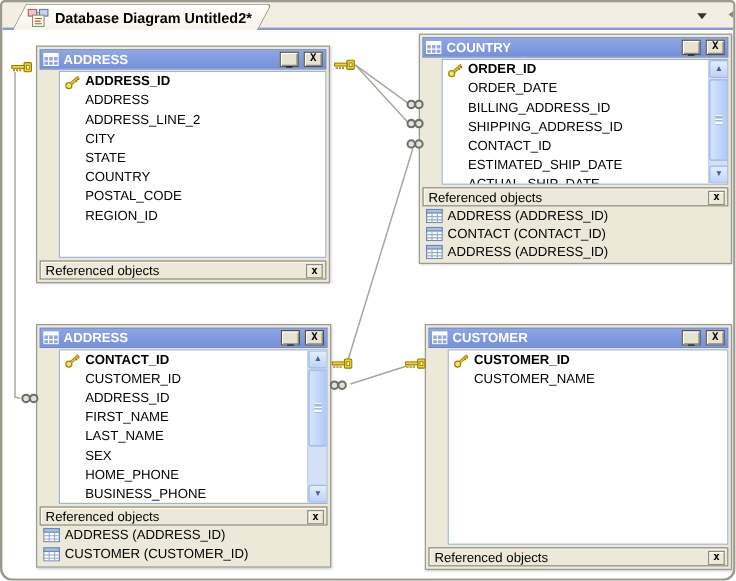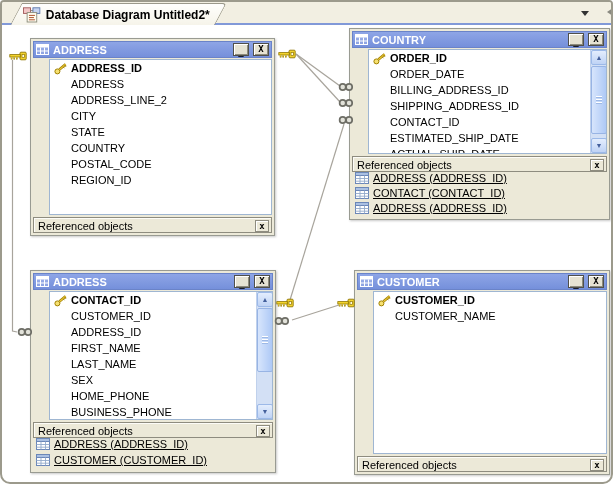--- a/index.html
+++ b/index.html
@@ -93,22 +93,22 @@
   }
   .refx {
     width:14px; height:12px;
     background:#ece9d8; border:1px solid #8e8c7f;
     box-shadow:inset 1px 1px 0 #fff;
     font-size:9px; font-weight:bold; line-height:8px;
     display:flex; align-items:center; justify-content:center;
     cursor:pointer; font-family:"DejaVu Sans Mono",monospace;
   }
   .refrow {
-    height:16px; display:flex; align-items:flex-start; gap:4px;
-    font-size:11px; padding-left:3px; white-space:nowrap; color:#000;text-decoration:underline;
+    height:16px; display:flex; align-items:center; gap:4px;
+    font-size:11px; padding-left:3px; white-space:nowrap; color:#000;
   }
   .refrow.short { height:15px; }
   
   .vscroll {
     position:absolute; top:0; right:0; bottom:0; width:16px;
     background:#d3e0f5; border-left:1px solid #c0d1ec;
   }
   .sbtn {
     position:absolute; left:0; width:16px; height:15px;
     background:linear-gradient(#e3edfd,#bfd3f5);

